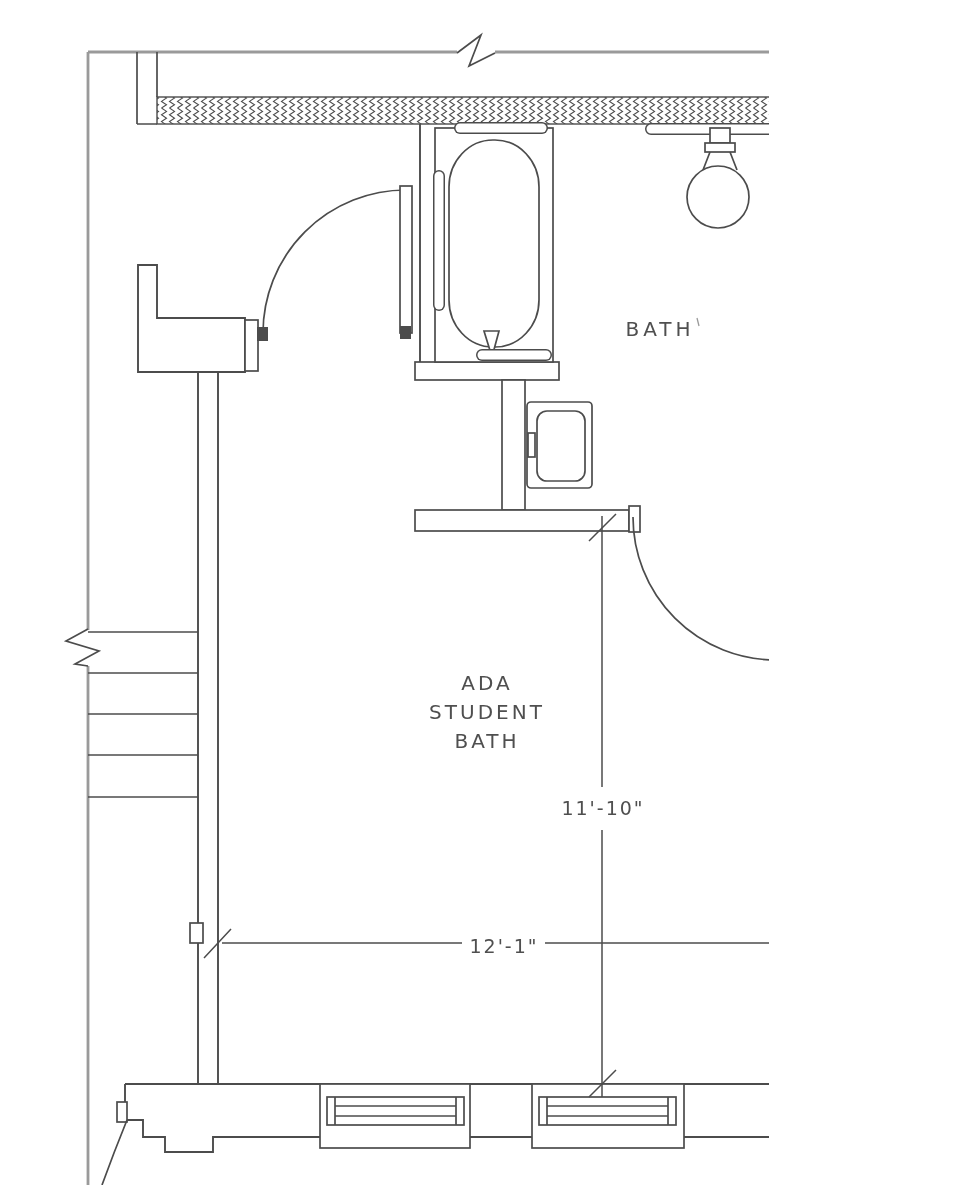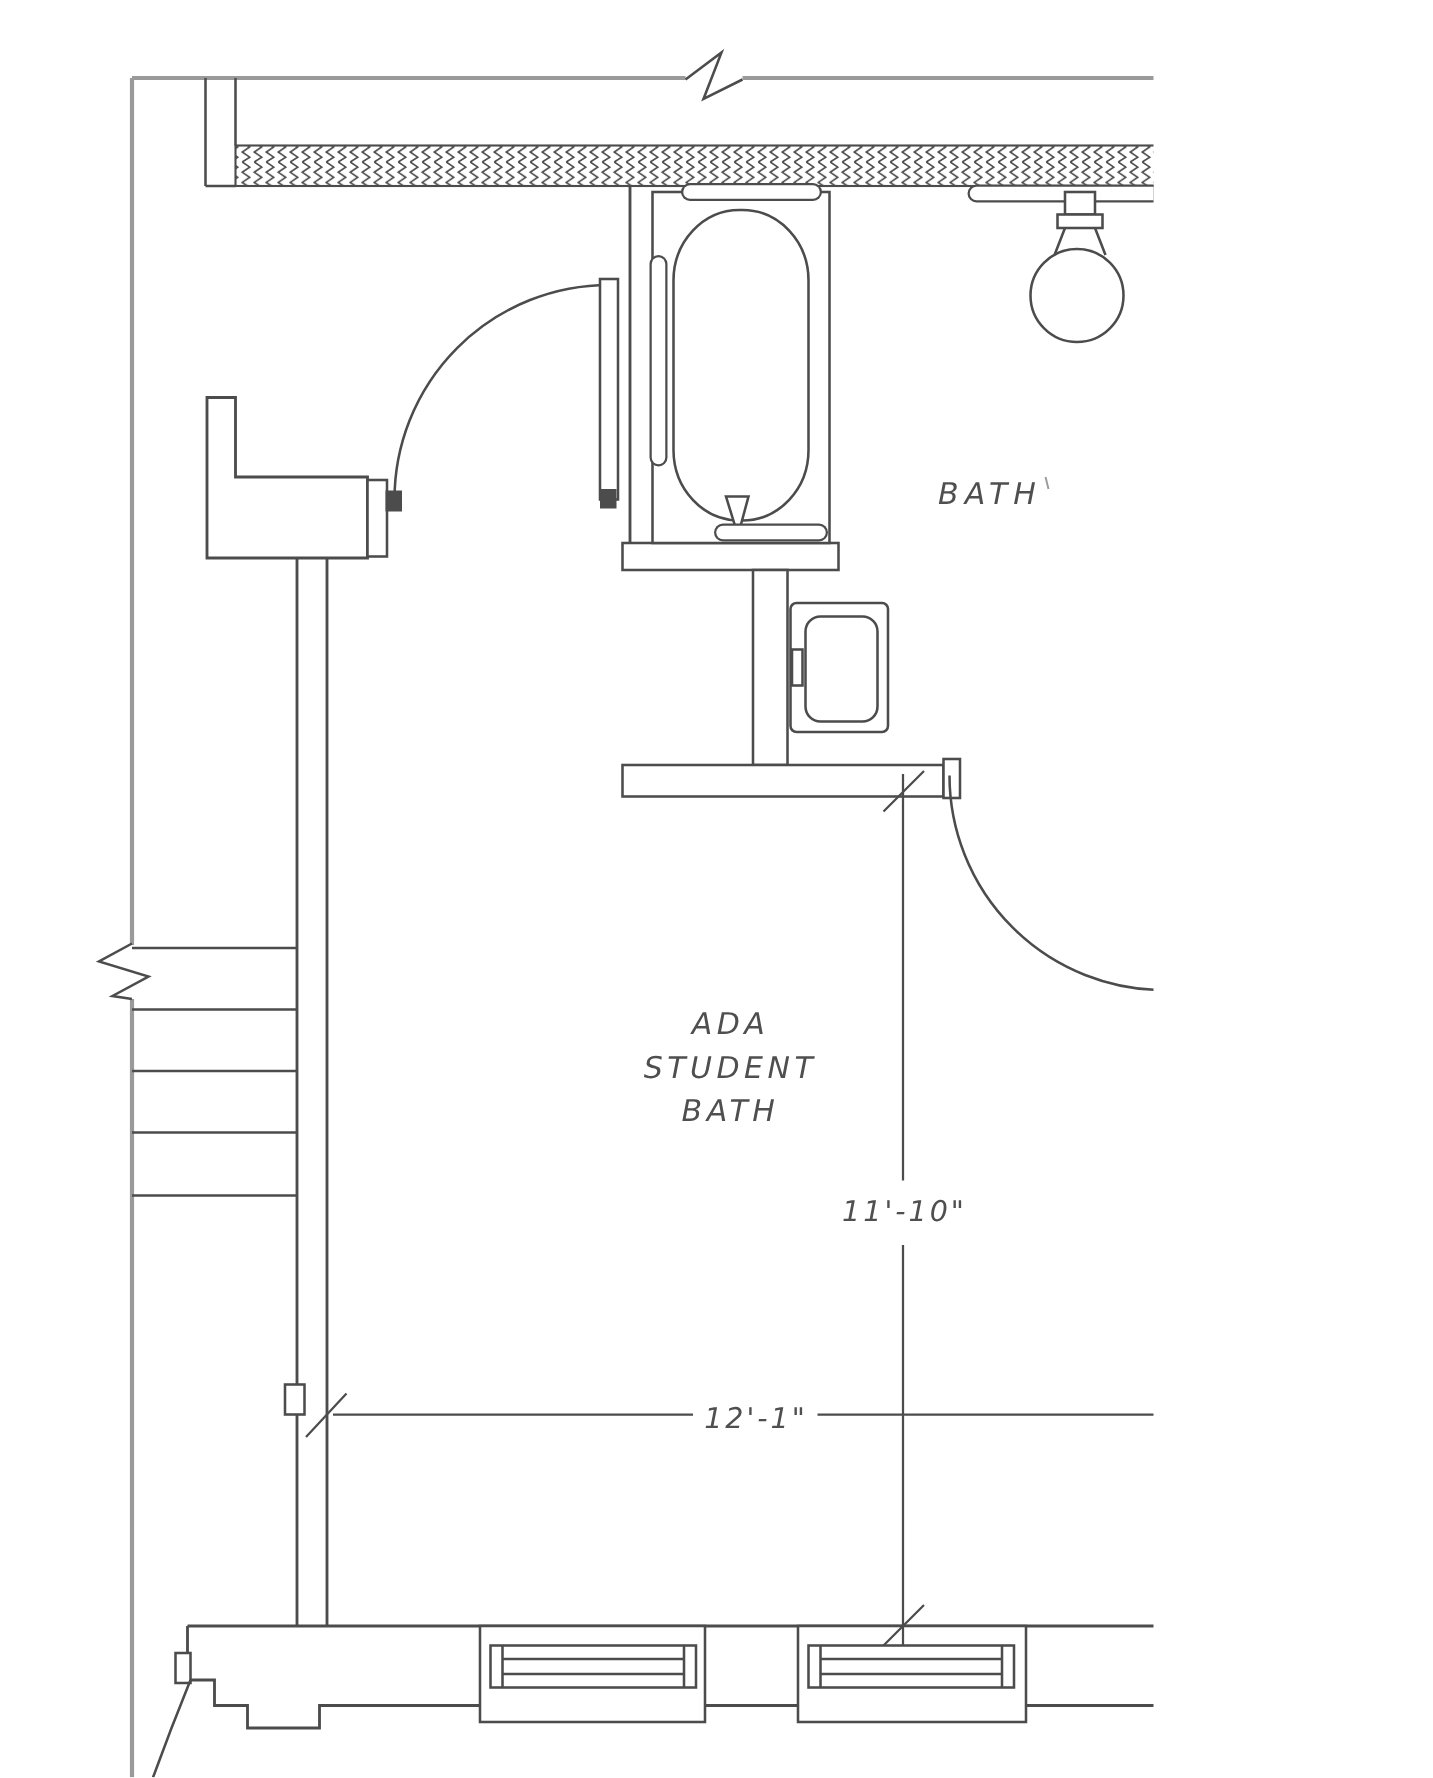--- a/index.html
+++ b/index.html
@@ -1,16 +1,16 @@
 <!DOCTYPE html>
 <html><head>
 <meta charset="utf-8">
 <style>
   html,body{margin:0;padding:0;background:#ffffff;}
-  .plan{position:relative;width:769px;height:1185px;background:#ffffff;overflow:hidden;font-style:italic;}
+  .plan{position:relative;width:769px;height:1185px;background:#ffffff;overflow:hidden;}
   .plan svg{position:absolute;left:0;top:0;}
   .label{position:absolute;transform:translate(-50%,-50%);
          font-family:"DejaVu Sans",sans-serif;color:#4f4f4f;
          white-space:nowrap;font-size:20px;letter-spacing:3px;}
   .label-bath{left:660px;top:329px;letter-spacing:4px;}
   .label-room{left:487px;top:712px;text-align:center;line-height:29px;}
   .label-room span{display:block;text-align:center;}
   .label-dim{font-size:19px;letter-spacing:2px;}
   .dim-v{left:603px;top:808px;}
   .dim-h{left:504px;top:946px;}

